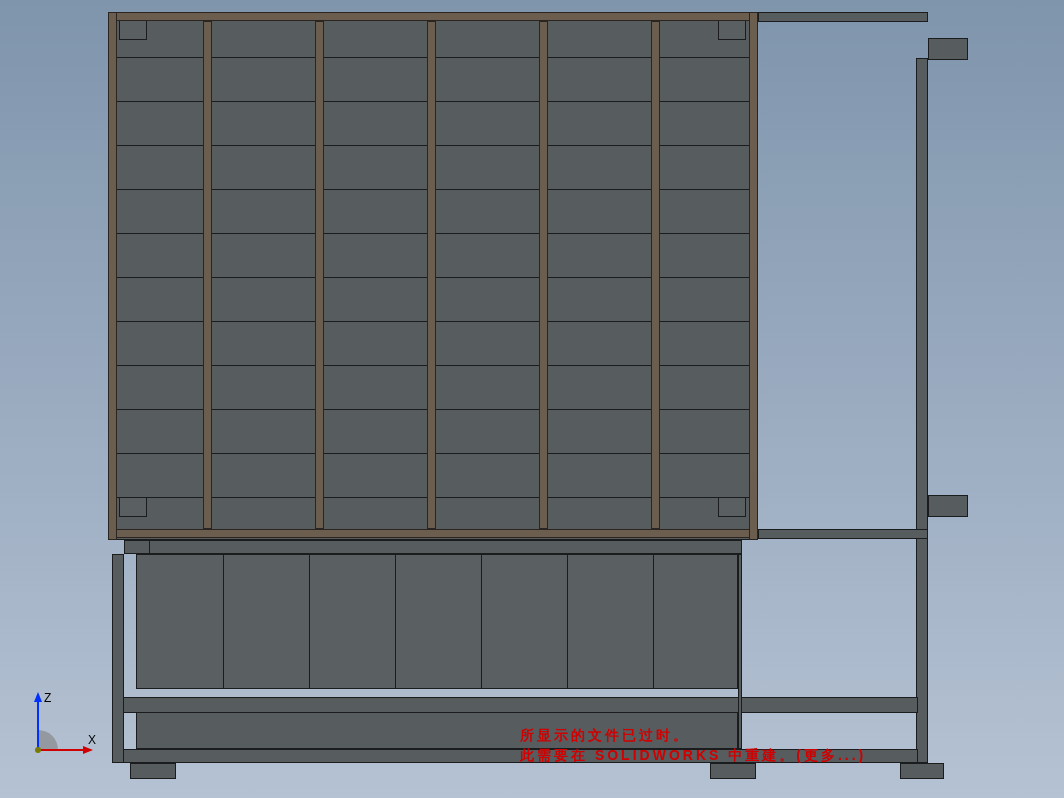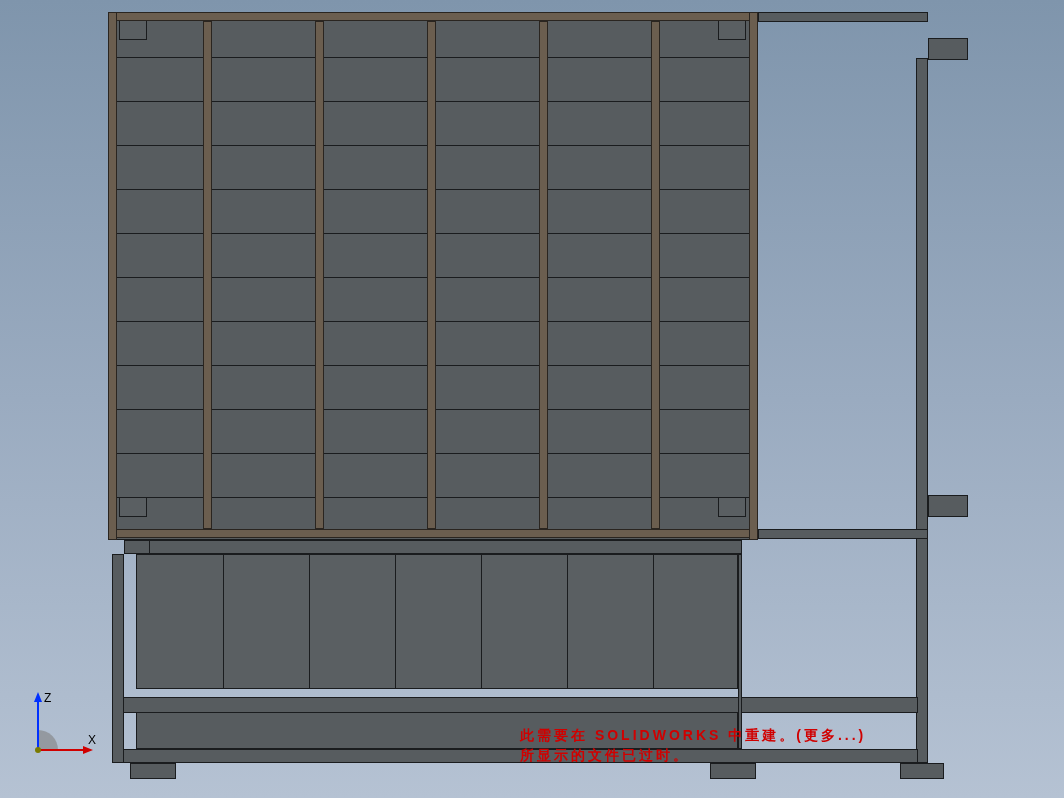--- a/index.html
+++ b/index.html
@@ -107,17 +107,17 @@
 
       <line x1="10" y1="60" x2="58" y2="60" stroke="#d00000" stroke-width="2"></line>
       <polygon points="65,60 55,56 55,64" fill="#d00000"></polygon>
       <text x="60" y="54" class="axis-label">X</text>
 
       <circle cx="10" cy="60" r="3" fill="#7a7a00"></circle>
     </svg>
   </div>
 
   <div class="warning">
+    <div>所显示的文件已过时。</div>
     <div>此需要在 SOLIDWORKS 中重建。(更多...)</div>
-    <div>所显示的文件已过时。</div>
   </div>
 
 </div>
 
 </body></html>

